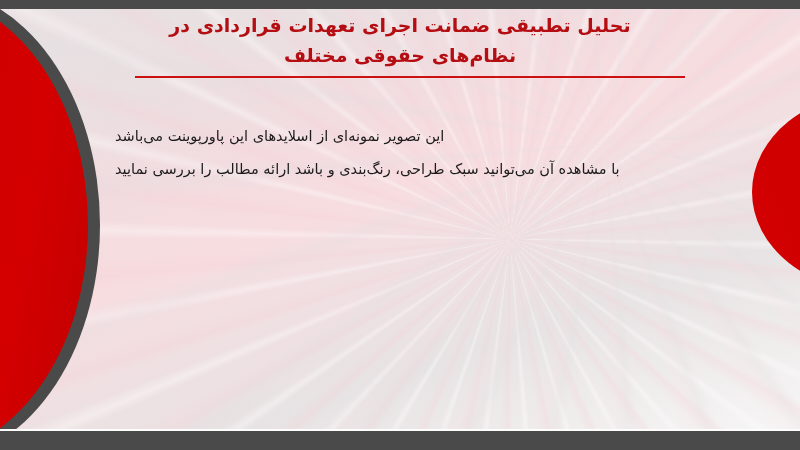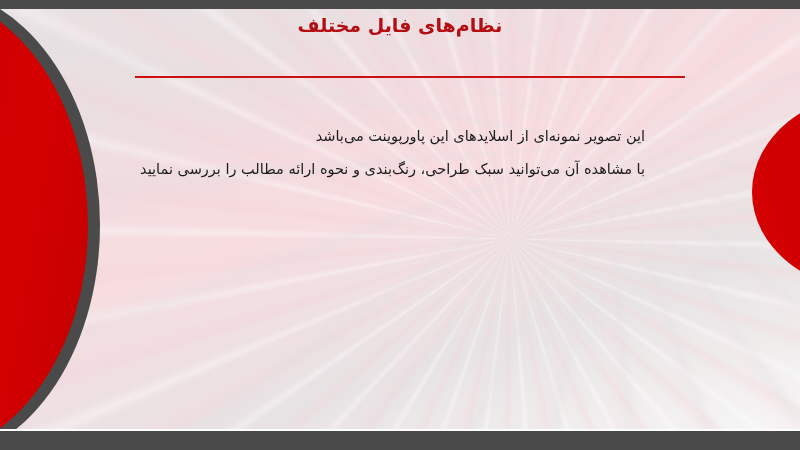--- a/index.html
+++ b/index.html
@@ -172,21 +172,21 @@
   }
 
   
   .body-area {
     position: absolute;
     right: 155px;
     top: 120px;
     width: 530px;
     z-index: 30;
     direction: rtl;
-    text-align: right;
+    text-align: left;
   }
   .body-line {
     color: #1b1b1b;
     font-size: 14.5px;
     line-height: 33px;
     white-space: nowrap;
   }
 </style>
 </head>
 <body>
@@ -201,22 +201,23 @@
   <div class="right-red"></div>
 
   <div class="left-red-outline"></div>
   <div class="left-red"></div>
 
   <div class="frame-top"></div>
   <div class="frame-bottom-hair"></div>
   <div class="frame-bottom"></div>
 
   <div class="title-area">
-    <div class="title-line">نظام‌های فایل مختلف</div>
+    <div class="title-line">تحلیل تطبیقی ضمانت اجرای تعهدات قراردادی در</div>
+    <div class="title-line">نظام‌های حقوقی مختلف</div>
   </div>
   <div class="title-rule"></div>
 
   <div class="body-area">
     <div class="body-line">این تصویر نمونه‌ای از اسلایدهای این پاورپوینت می‌باشد</div>
-    <div class="body-line">با مشاهده آن می‌توانید سبک طراحی، رنگ‌بندی و نحوه ارائه مطالب را بررسی نمایید</div>
+    <div class="body-line">با مشاهده آن می‌توانید سبک طراحی، رنگ‌بندی و باشد ارائه مطالب را بررسی نمایید</div>
   </div>
 
 </div>
 
 </body></html>

